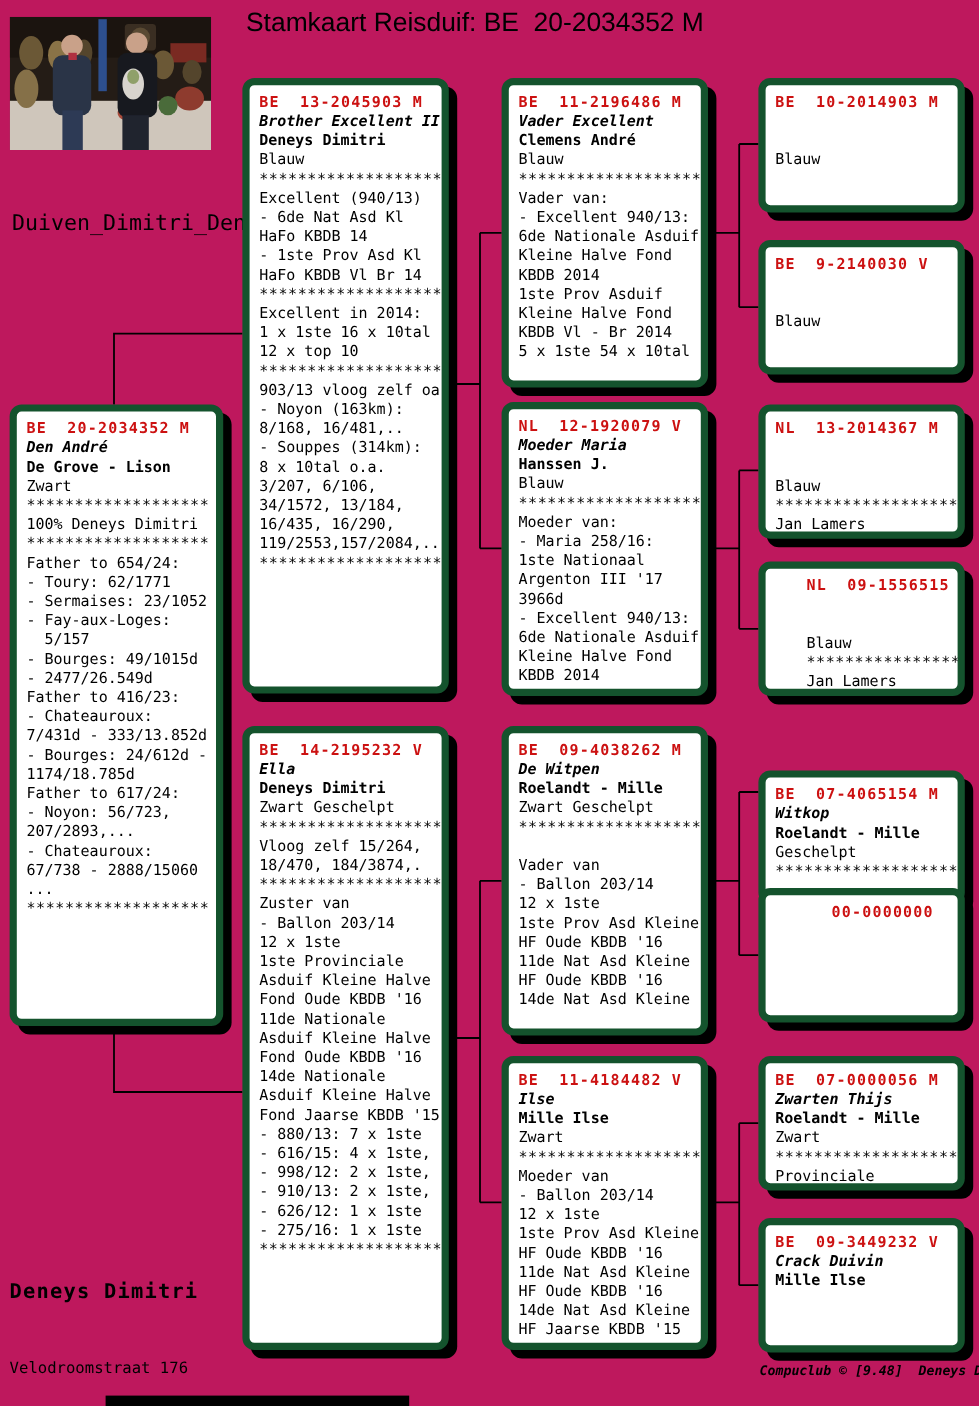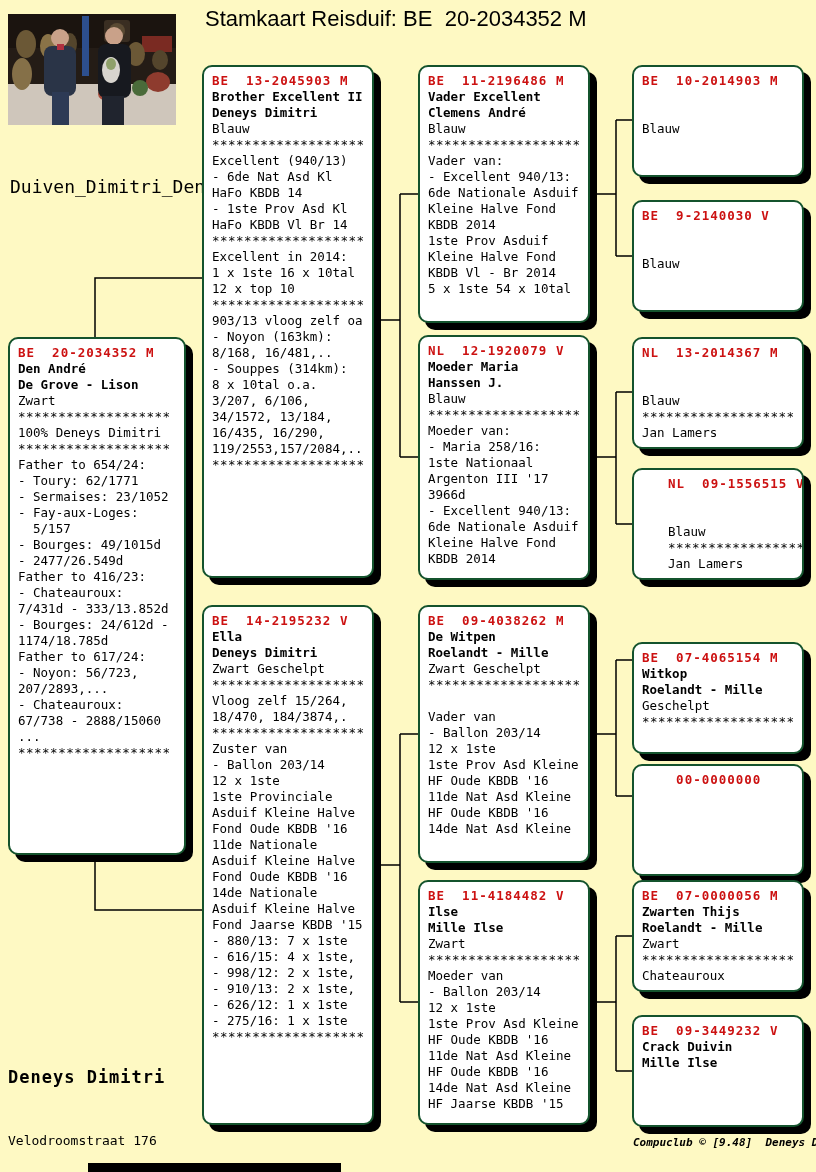--- a/index.html
+++ b/index.html
@@ -1,21 +1,21 @@
 <!DOCTYPE html>
 <html><head>
 <meta charset="utf-8">
 <style>
   * { box-sizing: border-box; }
   html, body { margin: 0; padding: 0; background: #ffffff; }
   #page {
     position: relative;
     width: 816px;
     height: 1172px;
-    background: #fef9c3;
+    background: #be185d;
     overflow: hidden;
     font-family: "DejaVu Sans Mono", "Liberation Mono", monospace;
     color: #000;
   }
   #title {
     position: absolute;
     left: 205px; top: 6px;
     font-family: "Liberation Sans", "DejaVu Sans", sans-serif;
     font-size: 22px;
     white-space: pre;
@@ -34,38 +34,38 @@
     white-space: pre;
   }
   svg.connectors {
     position: absolute;
     left: 0; top: 0;
     width: 816px; height: 1172px;
   }
   .pbox {
     position: absolute;
     background: #ffffff;
-    border: 2px solid #14532d;
+    border: 6px solid #14532d;
     border-radius: 10px;
     box-shadow: 7px 7px 0 0 #000;
     padding: 5px 7px 4px 8px;
     overflow: hidden;
     font-size: 12.5px;
     line-height: 16px;
     white-space: pre;
   }
   .pbox .ring {
     font-weight: bold;
     color: #cc1111;
     letter-spacing: 1px;
     line-height: 17px;
     white-space: pre;
   }
   .pbox .ln { min-height: 16px; white-space: pre; }
-  .pbox .ln.i { font-weight: bold; }
+  .pbox .ln.i { font-style: italic; font-weight: bold; }
   .pbox .ln.b { font-weight: bold; }
   .pbox .ln.s { letter-spacing: 0.5px; }
   #owner {
     position: absolute;
     left: 8px; top: 1030px;
     font-size: 13px;
     line-height: 19px;
     white-space: pre;
   }
   #owner .owner-name {
@@ -147,22 +147,22 @@
   <div class="pbox" style="left:418px; top:65px;  width:172px; height:258px;"><div class="ring">BE  11-2196486 M</div><div class="ln i">Vader Excellent</div><div class="ln b">Clemens André</div><div class="ln">Blauw</div><div class="ln s">*******************</div><div class="ln">Vader van:</div><div class="ln">- Excellent 940/13:</div><div class="ln">6de Nationale Asduif</div><div class="ln">Kleine Halve Fond</div><div class="ln">KBDB 2014</div><div class="ln">1ste Prov Asduif</div><div class="ln">Kleine Halve Fond</div><div class="ln">KBDB Vl - Br 2014</div><div class="ln">5 x 1ste 54 x 10tal</div></div>
   <div class="pbox" style="left:418px; top:335px; width:172px; height:245px;"><div class="ring">NL  12-1920079 V</div><div class="ln i">Moeder Maria</div><div class="ln b">Hanssen J.</div><div class="ln">Blauw</div><div class="ln s">*******************</div><div class="ln">Moeder van:</div><div class="ln">- Maria 258/16:</div><div class="ln">1ste Nationaal</div><div class="ln">Argenton III '17</div><div class="ln">3966d</div><div class="ln">- Excellent 940/13:</div><div class="ln">6de Nationale Asduif</div><div class="ln">Kleine Halve Fond</div><div class="ln">KBDB 2014</div></div>
   <div class="pbox" style="left:418px; top:605px; width:172px; height:258px;"><div class="ring">BE  09-4038262 M</div><div class="ln i">De Witpen</div><div class="ln b">Roelandt - Mille</div><div class="ln">Zwart Geschelpt</div><div class="ln s">*******************</div><div class="ln">&nbsp;</div><div class="ln">Vader van</div><div class="ln">- Ballon 203/14</div><div class="ln">12 x 1ste</div><div class="ln">1ste Prov Asd Kleine</div><div class="ln">HF Oude KBDB '16</div><div class="ln">11de Nat Asd Kleine</div><div class="ln">HF Oude KBDB '16</div><div class="ln">14de Nat Asd Kleine</div></div>
   <div class="pbox" style="left:418px; top:880px; width:172px; height:245px;"><div class="ring">BE  11-4184482 V</div><div class="ln i">Ilse</div><div class="ln b">Mille Ilse</div><div class="ln">Zwart</div><div class="ln s">*******************</div><div class="ln">Moeder van</div><div class="ln">- Ballon 203/14</div><div class="ln">12 x 1ste</div><div class="ln">1ste Prov Asd Kleine</div><div class="ln">HF Oude KBDB '16</div><div class="ln">11de Nat Asd Kleine</div><div class="ln">HF Oude KBDB '16</div><div class="ln">14de Nat Asd Kleine</div><div class="ln">HF Jaarse KBDB '15</div></div>
 
   <div class="pbox" style="left:632px; top:65px;   width:172px; height:112px;"><div class="ring">BE  10-2014903 M</div><div class="ln">&nbsp;</div><div class="ln">&nbsp;</div><div class="ln">Blauw</div></div>
   <div class="pbox" style="left:632px; top:200px;  width:172px; height:112px;"><div class="ring">BE  9-2140030 V</div><div class="ln">&nbsp;</div><div class="ln">&nbsp;</div><div class="ln">Blauw</div></div>
   <div class="pbox" style="left:632px; top:337px;  width:172px; height:112px;"><div class="ring">NL  13-2014367 M</div><div class="ln">&nbsp;</div><div class="ln">&nbsp;</div><div class="ln">Blauw</div><div class="ln s">*******************</div><div class="ln">Jan Lamers</div></div>
   <div class="pbox" style="left:632px; top:468px;  width:172px; height:112px;padding-left:34px;"><div class="ring">NL  09-1556515 V</div><div class="ln">&nbsp;</div><div class="ln">&nbsp;</div><div class="ln">Blauw</div><div class="ln s">*******************</div><div class="ln">Jan Lamers</div></div>
   <div class="pbox" style="left:632px; top:605px;  width:172px; height:112px;margin-top:37px;"><div class="ring">BE  07-4065154 M</div><div class="ln i">Witkop</div><div class="ln b">Roelandt - Mille</div><div class="ln">Geschelpt</div><div class="ln s">*******************</div></div>
-  <div class="pbox" style="left:632px; top:764px;  width:172px; height:112px;"><div class="ring">    00-0000000</div></div>
-  <div class="pbox" style="left:632px; top:880px;  width:172px; height:112px;"><div class="ring">BE  07-0000056 M</div><div class="ln i">Zwarten Thijs</div><div class="ln b">Roelandt - Mille</div><div class="ln">Zwart</div><div class="ln s">*******************</div><div class="ln">Chateauroux</div></div>
+  <div class="pbox" style="left:632px; top:740px;  width:172px; height:112px;text-align:center;"><div class="ring">    00-0000000</div></div>
+  <div class="pbox" style="left:632px; top:880px;  width:172px; height:112px;"><div class="ring">BE  07-0000056 M</div><div class="ln i">Zwarten Thijs</div><div class="ln b">Roelandt - Mille</div><div class="ln">Zwart</div><div class="ln s">*******************</div><div class="ln">Provinciale</div></div>
   <div class="pbox" style="left:632px; top:1015px; width:172px; height:112px;"><div class="ring">BE  09-3449232 V</div><div class="ln i">Crack Duivin</div><div class="ln b">Mille Ilse</div></div>
 
   <div id="owner">
     <div class="owner-name">Deneys Dimitri</div>
     <div>Velodroomstraat 176</div>
     
     
     
     
   </div>

